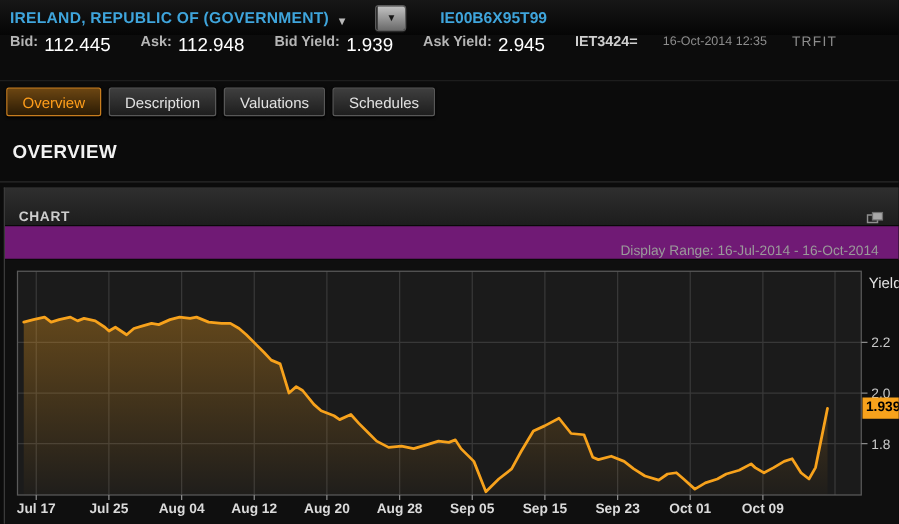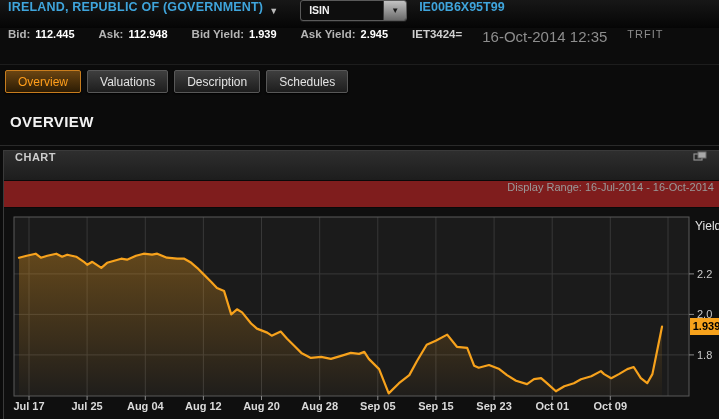--- a/index.html
+++ b/index.html
@@ -1,60 +1,59 @@
 <!DOCTYPE html>
 <html><head>
 <meta charset="utf-8">
 <style>
   html,body{margin:0;padding:0}
   body{width:719px;height:419px;background:#0b0b0b;font-family:"Liberation Sans",sans-serif;overflow:hidden;-webkit-font-smoothing:antialiased}
-  .topbar{height:28px;display:flex;align-items:flex-start;background:linear-gradient(#171717,#050505);padding-left:8px}
+  .topbar{height:28px;display:flex;align-items:center;background:linear-gradient(#171717,#050505);padding-left:8px}
   .security-name{color:#3fa5dc;font-weight:bold;font-size:12.5px;letter-spacing:.2px;white-space:nowrap}
   .caret{color:#b9b9b9;font-size:9px;margin:6px 6px 0 6px;cursor:pointer}
   .isin-select{margin-left:16px;display:flex;height:19px;border:1px solid #5a5a5a;border-radius:3px;overflow:hidden;background:#0e0e0e;box-shadow:0 1px 0 rgba(255,255,255,.08)}
   .isin-select .txt{color:#f2f2f2;font-weight:bold;font-size:10.5px;width:74px;padding:3px 0 0 8px}
   .isin-select .btn{width:22px;background:linear-gradient(#c2c2c2,#6b6b6b);color:#161616;font-size:8px;display:flex;align-items:center;justify-content:center;border-left:1px solid #3c3c3c}
-  .isin-value{color:#3fa5dc;font-weight:bold;font-size:12.5px;margin-left:12px}
+  .isin-value{color:#3fa5dc;font-weight:bold;font-size:12.5px;margin-left:27px}
 
   .quotebar{height:36px;display:flex;align-items:flex-start;background:#0c0c0c;padding-left:8px;border-bottom:1px solid #1d1d1d}
   .q-label{color:#b5b5b5;font-weight:bold;font-size:11.5px;margin-right:5px;white-space:nowrap}
-  .q-value{color:#fff;font-weight:bold;font-size:11px;margin-right:24px;white-space:nowrap}
+  .q-value{color:#fff;font-weight:normal;font-size:15px;margin-right:24px;white-space:nowrap}
   .q-ticker{color:#cfcfcf;font-size:11.5px;font-weight:bold;margin-right:20px}
-  .q-time{color:#8d8d8d;font-size:15px;margin-right:20px}
+  .q-time{color:#8d8d8d;font-size:10px;margin-right:20px}
   .q-source{color:#8d8d8d;font-size:11px;letter-spacing:1px}
 
   .tabs{height:33px;display:flex;align-items:center;padding-left:5px;gap:6px}
   .tab{height:21px;padding:0 12px;display:flex;align-items:center;background:linear-gradient(#3e3e3e,#1e1e1e);border:1px solid #585858;border-radius:2px;color:#e2e2e2;font-size:12px;box-shadow:0 1px 2px #000;cursor:pointer;white-space:nowrap}
   .tab.active{background:linear-gradient(#6b4512,#2c1c04);border-color:#c87d1e;color:#ff9e1b}
 
   .title-row{padding:15px 0 14px 10px;border-bottom:1px solid #2a2a2a}
   .page-title{color:#f2f2f2;font-weight:bold;font-size:15px;letter-spacing:.4px}
 
   .chart-panel{margin:4px 0 0 3px;border:1px solid #3a3a3a;border-right:none;background:#101010}
-  .panel-header{height:29px;display:flex;align-items:flex-start;justify-content:space-between;background:linear-gradient(#2e2e2e,#1d1d1d);border-bottom:1px solid #090909;padding:0 12px 0 11px}
+  .panel-header{height:29px;display:flex;align-items:flex-end;justify-content:space-between;background:linear-gradient(#2e2e2e,#1d1d1d);border-bottom:1px solid #090909;padding:0 12px 0 11px}
   .panel-title{color:#cdcdcd;font-weight:bold;font-size:11px;letter-spacing:.5px}
   .popout{cursor:pointer;display:flex;align-items:center}
-  .range-row{height:26px;display:flex;align-items:flex-start;justify-content:flex-end;background:#7f1d1d;padding-right:5px;border-bottom:1px solid #090909}
+  .range-row{height:26px;display:flex;align-items:flex-end;justify-content:flex-end;background:#701a75;padding-right:16px;border-bottom:1px solid #090909}
   .range-text{color:#9a9a9a;font-size:11px}
 
   .chart-body{position:relative;height:213px;background:#0f0f0f}
   .chart-body svg{position:absolute;left:0;top:0}
   .legend{position:absolute;left:13px;top:19px;background:#151515;border:1px solid #838383;padding:3px 11px 4px 8px;font-size:11.5px;white-space:nowrap}
   .legend .tk{color:#f7a21c;font-weight:bold}
   .legend .vl{color:#e0e0e0;margin-left:4px}
   .last-price{position:absolute;left:686px;width:33px;height:17px;background:#f7a21c;color:#000;font-weight:bold;font-size:11px;text-align:center;line-height:17px}
 </style>
 </head>
 <body>
 
 <div class="topbar">
   <span class="security-name">IRELAND, REPUBLIC OF (GOVERNMENT)</span>
   <span class="caret">▼</span>
   <div class="isin-select">
-    <span class="txt">ISIN</span>
     <span class="btn">
         <span>▼</span>
       </span>
   </div>
   <span class="isin-value">IE00B6X95T99</span>
 </div>
 
 <div class="quotebar">
   <span class="q-label">Bid:</span>
   <span class="q-value">112.445</span>
@@ -67,24 +66,24 @@
   <span class="q-ticker">IET3424=</span>
   <span class="q-time">16-Oct-2014 12:35</span>
   <span class="q-source">TRFIT</span>
 </div>
 
 <div class="tabs">
   <div class="tab active">
       <span>Overview</span>
     </div>
   <div class="tab">
-      <span>Valuations</span>
+      <span>Description</span>
     </div>
   <div class="tab">
-      <span>Description</span>
+      <span>Valuations</span>
     </div>
   <div class="tab">
       <span>Schedules</span>
     </div>
 </div>
 
 <div class="title-row">
   <span class="page-title">OVERVIEW</span>
 </div>
 

